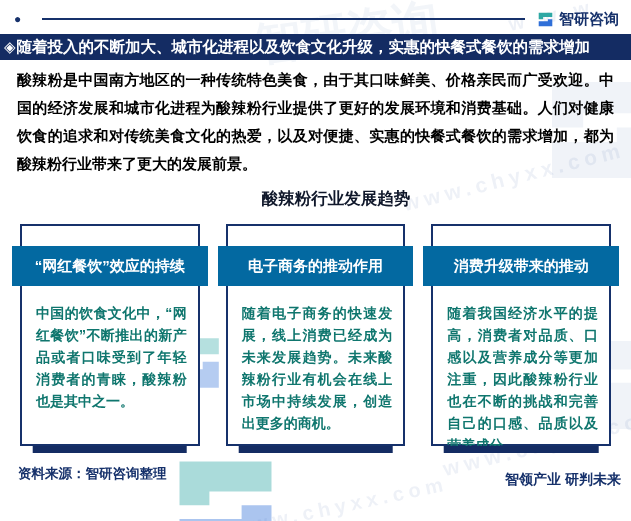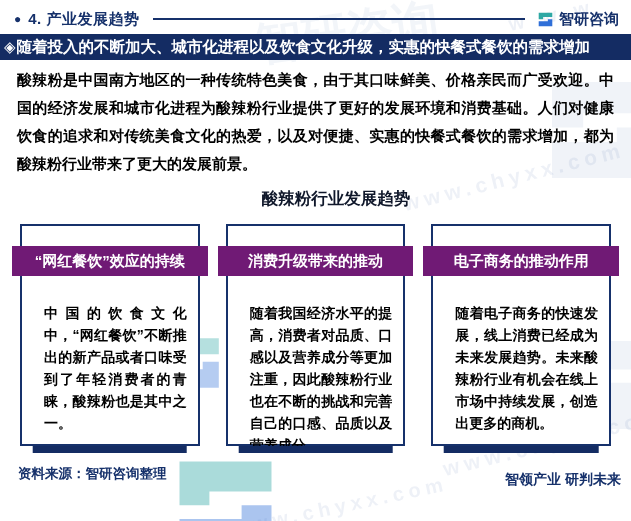--- a/index.html
+++ b/index.html
@@ -42,27 +42,27 @@
     margin:6px 17px 0 17px; font-size:15px; font-weight:600; line-height:28px;
     text-align:justify; word-break:break-all; color:#000;
   }
 
   
   .fig-title { text-align:center; color:#0f172a; font-size:16.5px; font-weight:bold; margin-top:10px;padding-left:41px; }
 
   .cards { display:flex; justify-content:space-between; gap:26px; margin:14px 20px 0 20px; height:222px; }
   .card { position:relative; flex:1; border:2px solid #16316b; background:#fff; }
   .card-head {
-    position:absolute; top:20px; left:-10px; right:-10px; height:30px;
-    background:#701a75; color:#fff; font-weight:bold; font-size:15px;
+    position:absolute; top:20px; left:-10px; right:-10px; height:40px;
+    background:#0369a1; color:#fff; font-weight:bold; font-size:15px;
     display:flex; align-items:center; justify-content:center; white-space:nowrap;
   }
   .card-body {
-    padding:76px 11px 0 22px; font-size:14px; font-weight:600; line-height:22px;
-    text-align:justify; word-break:break-all; color:#000000;
+    padding:76px 11px 0 14px; font-size:14px; font-weight:600; line-height:22px;
+    text-align:justify; word-break:break-all; color:#0f766e;
   }
   .card-bar {
     position:absolute; bottom:-9px; left:50%; transform:translateX(-50%);
     width:88%; height:7px; background:#142c63;
   }
 
   
   .ftr { position:relative; margin-top:16px; height:34px; }
   .ftr .source { position:absolute; left:18px; top:3px; color:#16316b; font-size:13.5px; font-weight:bold; }
   .ftr .slogan { position:absolute; right:10px; top:9px; color:#16316b; font-size:14px; font-weight:bold; }
@@ -92,21 +92,20 @@
   <svg class="wm-logo" style="left:168px; top:450px; opacity:0.4;" width="115" height="115" viewBox="0 0 100 100">
     <path class="lm-t" fill="#2ea8a4" d="M10 10 H90 V36 H36 V48 H10 Z"></path>
     <path class="lm-b" fill="#2f6fd8" d="M10 60 H64 V48 H90 V90 H10 Z"></path>
   </svg>
 </div>
 
 <div id="content">
 
   <div class="hdr">
     <span class="bullet">●</span>
-    <span class="sec-title">4. 产业发展趋势</span>
     <span class="hline"></span>
     <span class="brand">
       <svg class="logo-mark" width="17" height="17" viewBox="0 0 100 100">
         <path class="lm-t" d="M10 10 H90 V36 H36 V48 H10 Z"></path>
         <path class="lm-b" d="M10 60 H64 V48 H90 V90 H10 Z"></path>
       </svg>
       <span class="brand-name">智研咨询</span>
     </span>
   </div>
 
@@ -119,27 +118,27 @@
 
   <div class="fig-title">酸辣粉行业发展趋势</div>
 
   <div class="cards">
     <div class="card">
       <div class="card-head">“网红餐饮”效应的持续</div>
       <div class="card-body">中国的饮食文化中，“网红餐饮”不断推出的新产品或者口味受到了年轻消费者的青睐，酸辣粉也是其中之一。</div>
       <div class="card-bar"></div>
     </div>
     <div class="card">
-      <div class="card-head">消费升级带来的推动</div>
-      <div class="card-body">随着我国经济水平的提高，消费者对品质、口感以及营养成分等更加注重，因此酸辣粉行业也在不断的挑战和完善自己的口感、品质以及营养成分。</div>
+      <div class="card-head">电子商务的推动作用</div>
+      <div class="card-body">随着电子商务的快速发展，线上消费已经成为未来发展趋势。未来酸辣粉行业有机会在线上市场中持续发展，创造出更多的商机。</div>
       <div class="card-bar"></div>
     </div>
     <div class="card">
-      <div class="card-head">电子商务的推动作用</div>
-      <div class="card-body">随着电子商务的快速发展，线上消费已经成为未来发展趋势。未来酸辣粉行业有机会在线上市场中持续发展，创造出更多的商机。</div>
+      <div class="card-head">消费升级带来的推动</div>
+      <div class="card-body">随着我国经济水平的提高，消费者对品质、口感以及营养成分等更加注重，因此酸辣粉行业也在不断的挑战和完善自己的口感、品质以及营养成分。</div>
       <div class="card-bar"></div>
     </div>
   </div>
 
   <div class="ftr">
     <div class="source">资料来源：智研咨询整理</div>
 
     <div class="slogan">智领产业 研判未来</div>
   </div>
 

